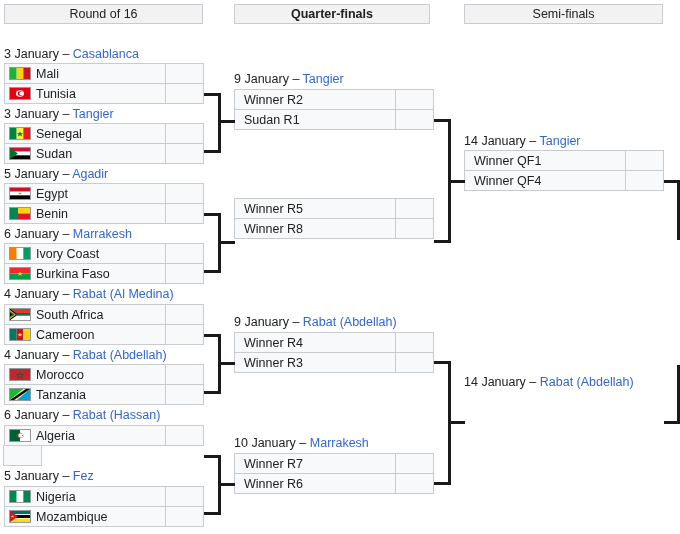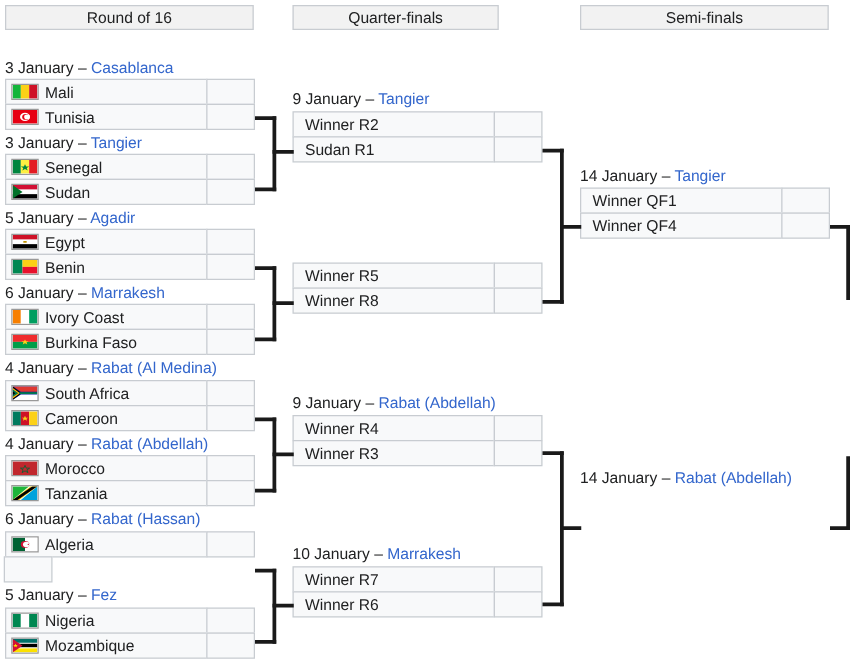--- a/index.html
+++ b/index.html
@@ -29,21 +29,21 @@
     height: 20px;
     line-height: 19px;
     text-align: center;
     background: #f2f2f2;
     border: 1px solid #c8ccd1;
     color: #202122;
     font-size: 12.5px;
     box-sizing: border-box;
   }
   .rh-r16 { left: 4px;   top: 4px; width: 199px; }
-  .rh-qf  { left: 234px; top: 4px; width: 165px; }
+  .rh-qf  { left: 234px; top: 4px; width: 196px; font-weight: bold; }
   .rh-sf  { left: 464px; top: 4px; width: 199px; }
 
   
   .match-caption {
     position: absolute;
     white-space: nowrap;
     font-size: 12.5px;
     color: #202122;
     height: 16px;
     line-height: 16px;
@@ -364,21 +364,21 @@
       <div class="cell-score"></div>
     </div>
     <div class="row">
       <div class="cell-name">
         <span class="team-label">Sudan R1</span>
       </div>
       <div class="cell-score"></div>
     </div>
   </div>
 
-  <div class="match m-qf" style="left:234px; top:210px;border-radius:12px;">
+  <div class="match m-qf" style="left:234px; top:198px;border-radius:12px;">
     <div class="row">
       <div class="cell-name">
         <span class="team-label">Winner R5</span>
       </div>
       <div class="cell-score"></div>
     </div>
     <div class="row">
       <div class="cell-name">
         <span class="team-label">Winner R8</span>
       </div>

